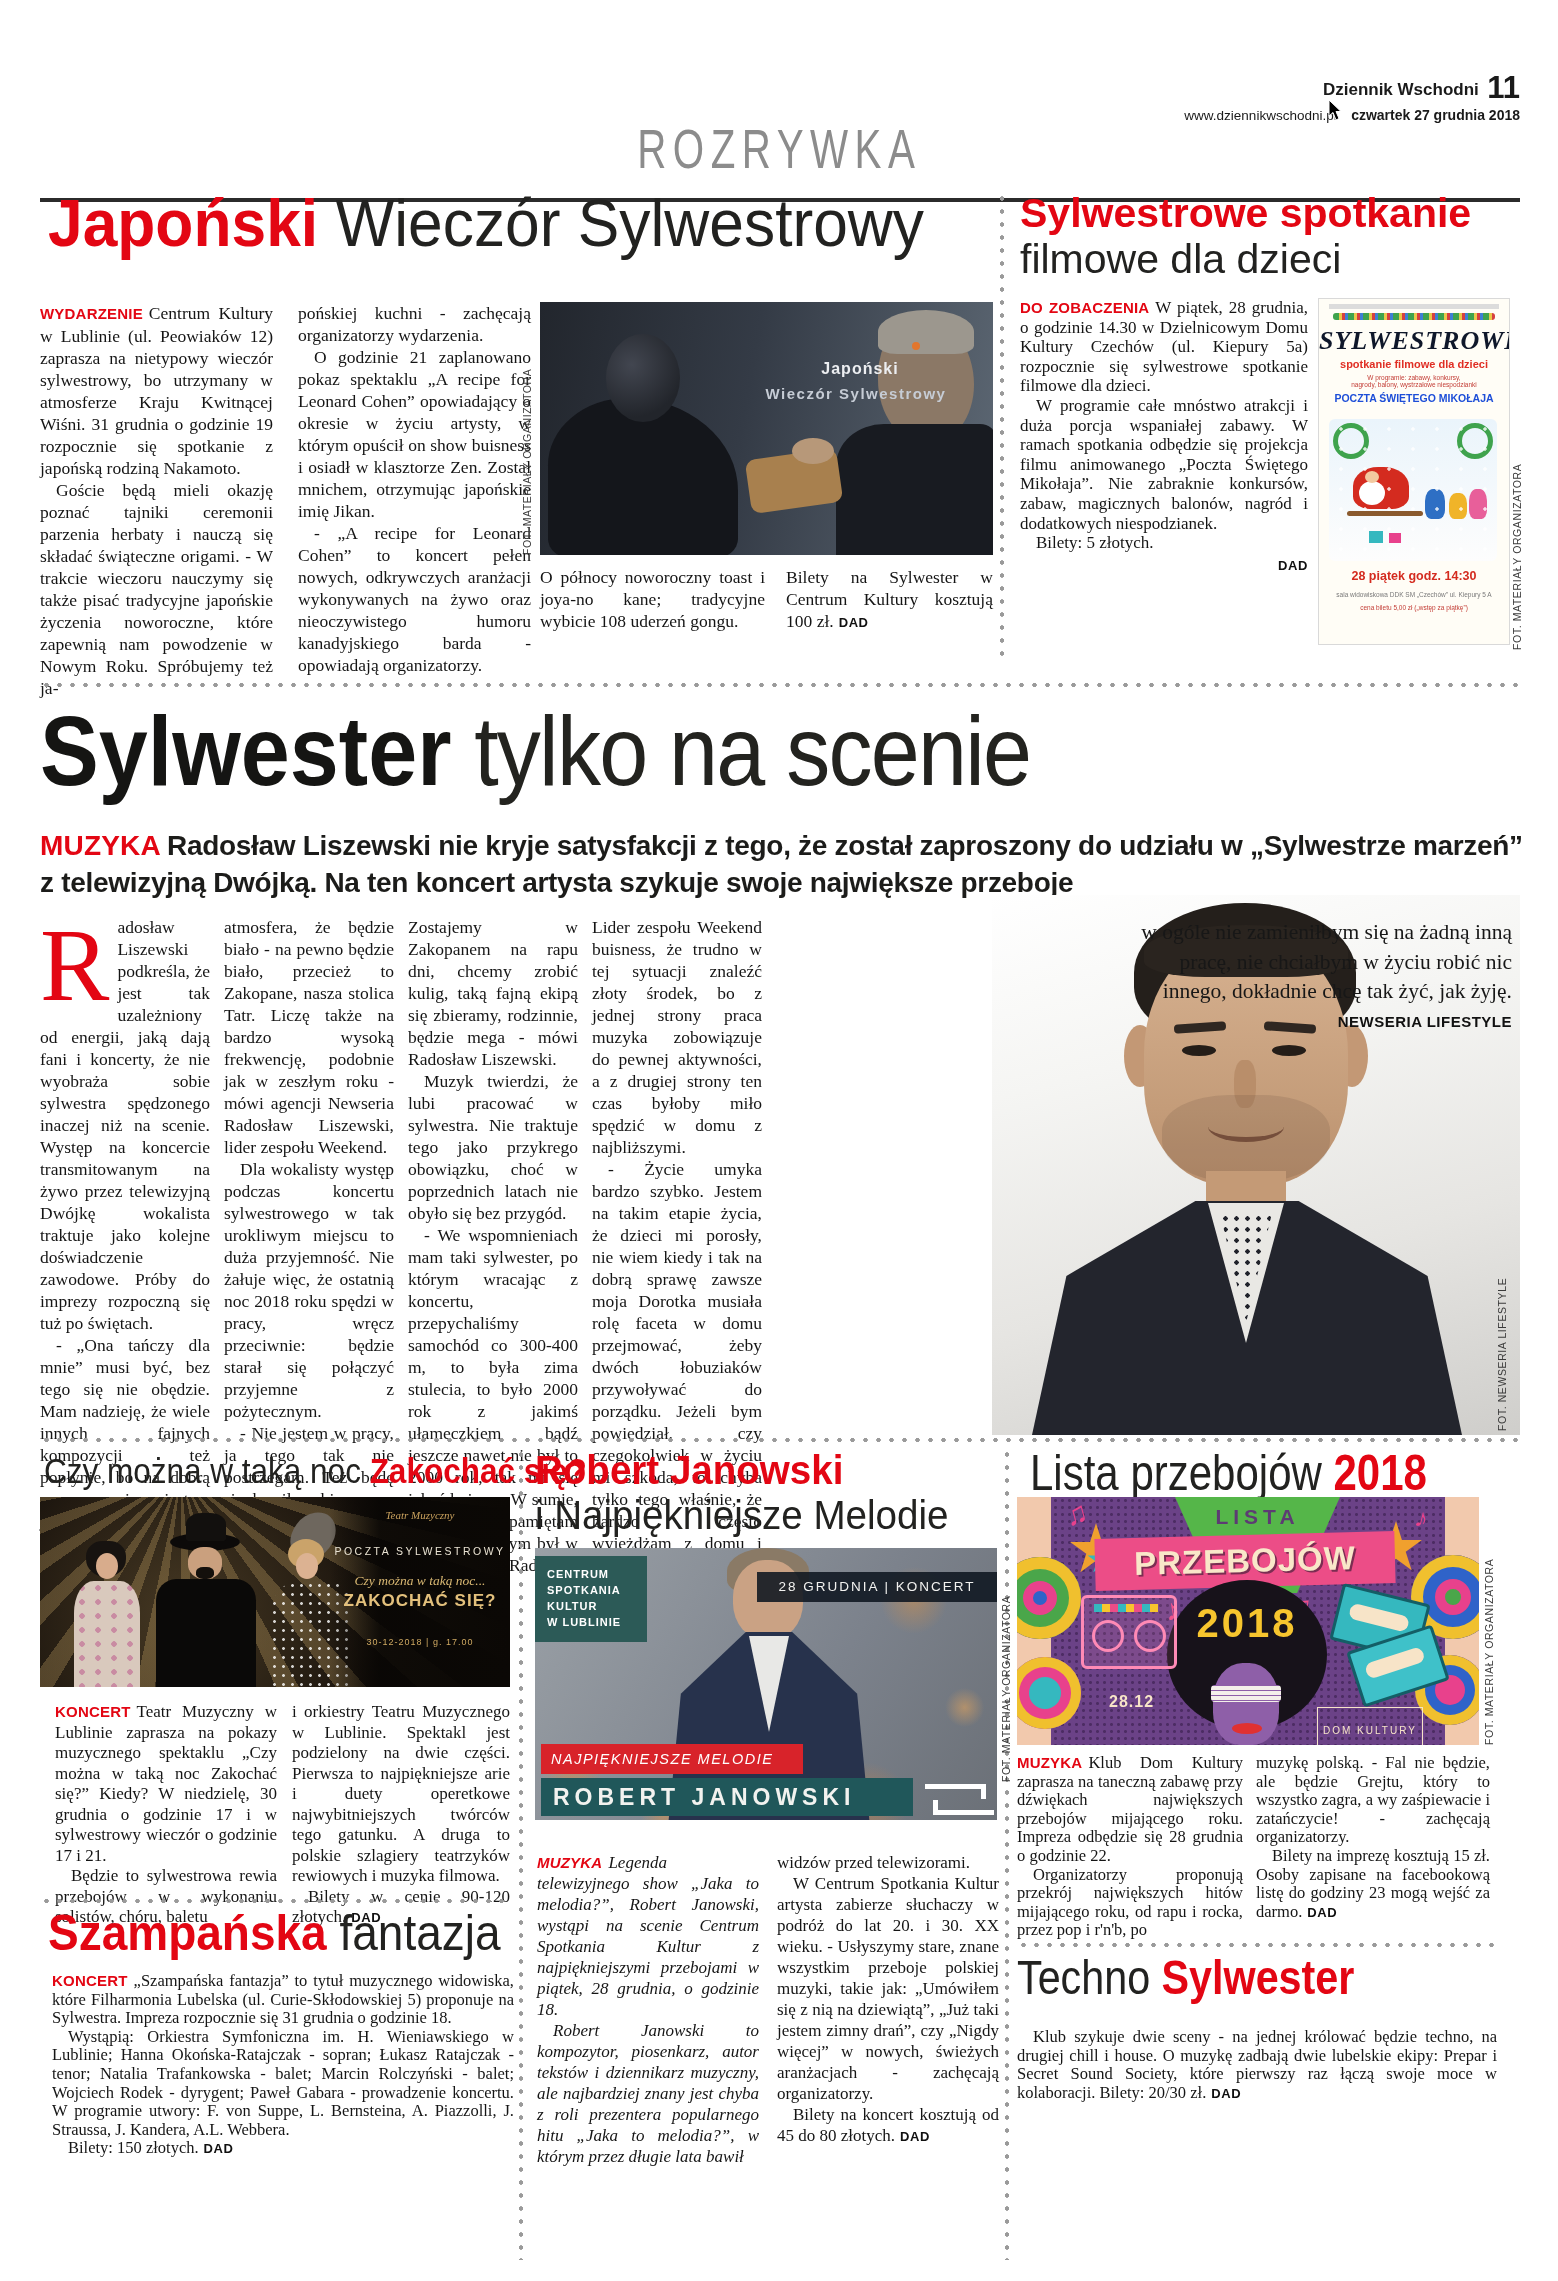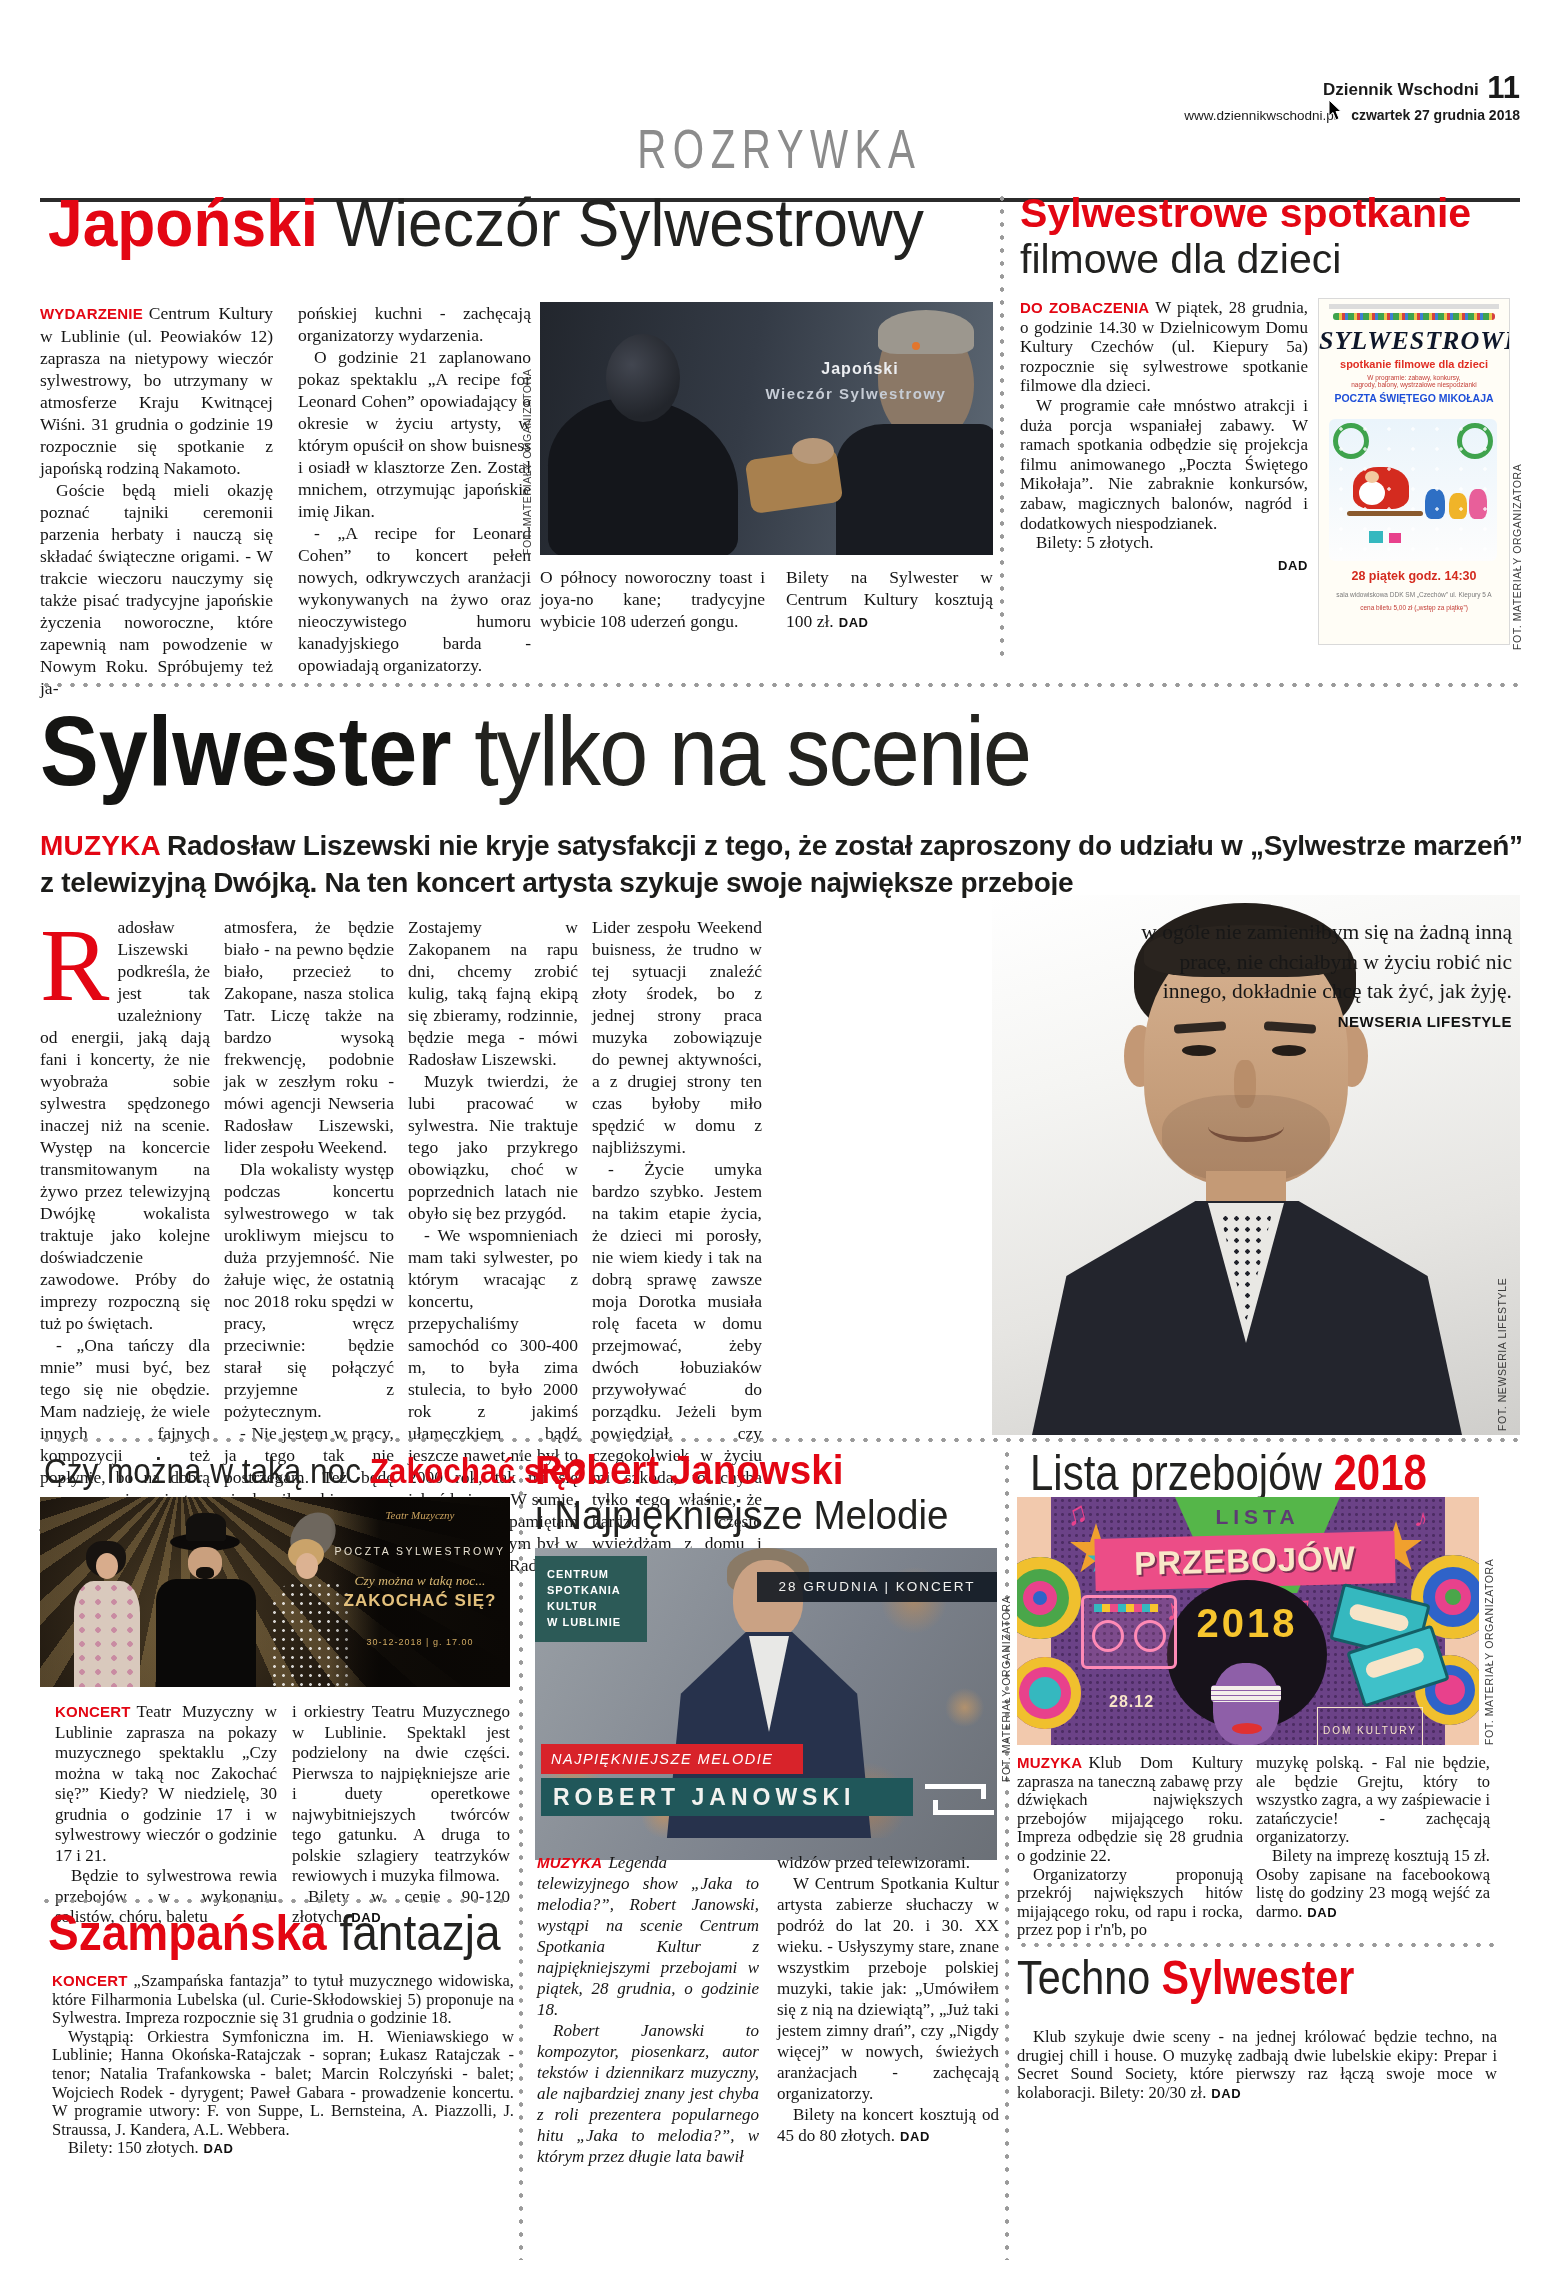--- a/index.html
+++ b/index.html
@@ -232,21 +232,21 @@
 <div class="abs serif col" style="left:52px;top:1972px;width:462px;font-size:16.5px;line-height:18.6px;">
   <p><span class="kick">KONCERT</span><span>„Szampańska fantazja” to tytuł muzycznego widowiska, które Filharmonia Lubelska (ul. Curie-Skłodowskiej 5) proponuje na Sylwestra. Impreza rozpocznie się 31 grudnia o godzinie 18.</span></p>
   <p class="ind">Wystąpią: Orkiestra Symfoniczna im. H. Wieniawskiego w Lublinie; Hanna Okońska-Ratajczak - sopran; Łukasz Ratajczak - tenor; Natalia Trafankowska - balet; Marcin Rolczyński - balet; Wojciech Rodek - dyrygent; Paweł Gabara - prowadzenie koncertu. W programie utwory: F. von Suppe, L. Bernsteina, A. Piazzolli, J. Straussa, J. Kandera, A.L. Webbera.</p>
   <p class="ind"><span>Bilety: 150 złotych.</span><span class="dad">DAD</span></p>
 </div>
 
 <div class="abs h-scale" style="left:535px;top:1448px;width:520px;font-size:41px;line-height:45px;transform:scaleX(.94);">
   <div class="red">Robert Janowski</div>
   <div class="dark">i Najpiękniejsze Melodie</div>
 </div>
-<div class="imgbox" style="left:535px;top:1548px;width:462px;height:312px;background:linear-gradient(120deg,#9aa0a6,#7c828c 60%,#6b7077);">
+<div class="imgbox" style="left:535px;top:1548px;width:462px;height:272px;background:linear-gradient(120deg,#9aa0a6,#7c828c 60%,#6b7077);">
   <div class="abs" style="left:0;top:0;width:462px;height:290px;background-image:
       radial-gradient(circle 46px at 8% 82%, rgba(227,140,60,.55), transparent 70%),
       radial-gradient(circle 34px at 28% 92%, rgba(230,150,70,.5), transparent 70%),
       radial-gradient(circle 48px at 82% 18%, rgba(235,150,60,.4), transparent 70%),
       radial-gradient(circle 28px at 93% 55%, rgba(240,170,90,.5), transparent 70%),
       radial-gradient(circle 58px at 72% 88%, rgba(220,130,50,.45), transparent 70%),
       radial-gradient(circle 24px at 55% 12%, rgba(240,180,100,.35), transparent 70%);"></div>
   <div class="abs" style="left:192px;top:0;width:82px;height:46px;background:#8a7a66;border-radius:50% 50% 30% 30%;"></div>
   <div class="abs" style="left:198px;top:12px;width:70px;height:80px;background:#caa284;border-radius:46%;"></div>
   <div class="abs" style="left:118px;top:84px;width:232px;height:206px;background:#27324c;clip-path:polygon(6% 100%,12% 30%,40% 0,60% 0,88% 30%,94% 100%);"></div>

